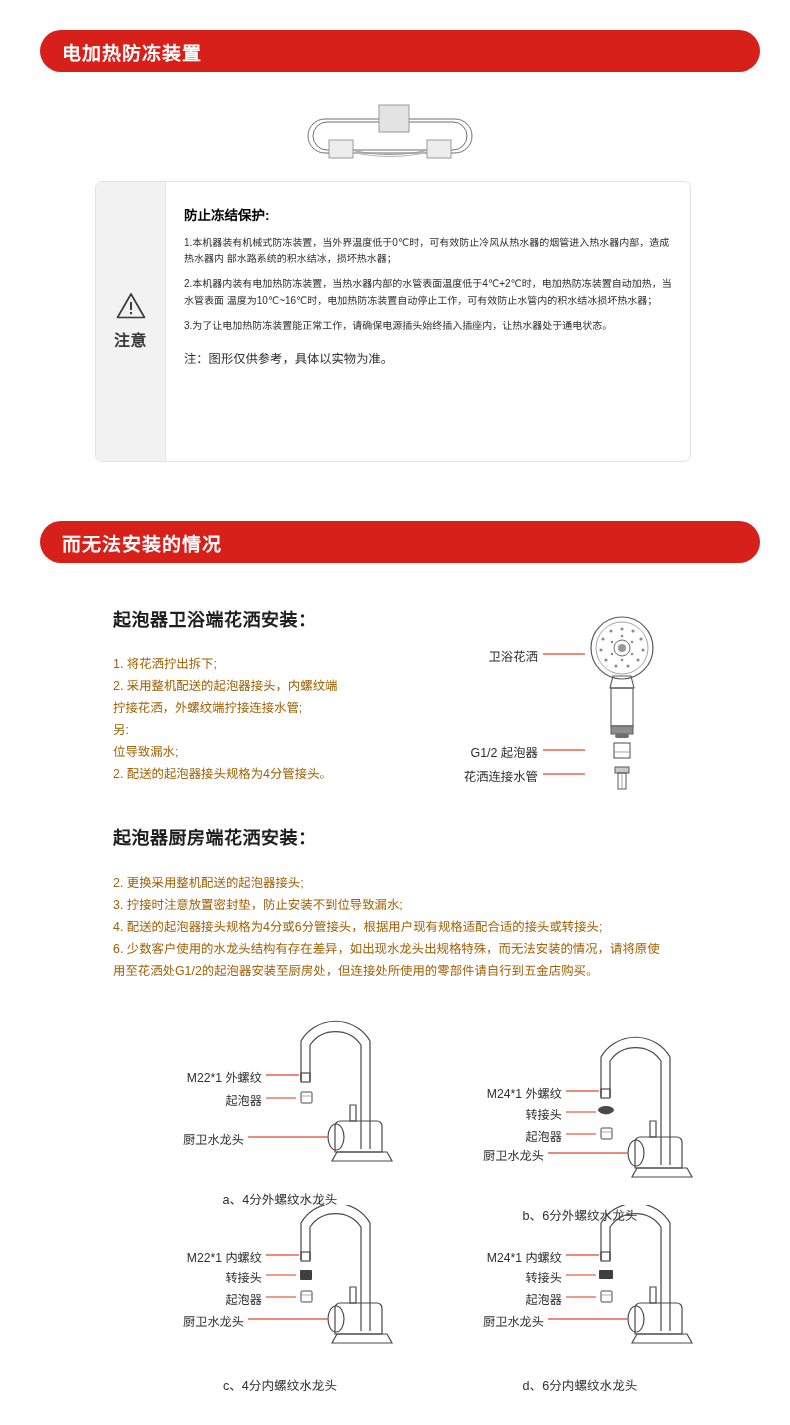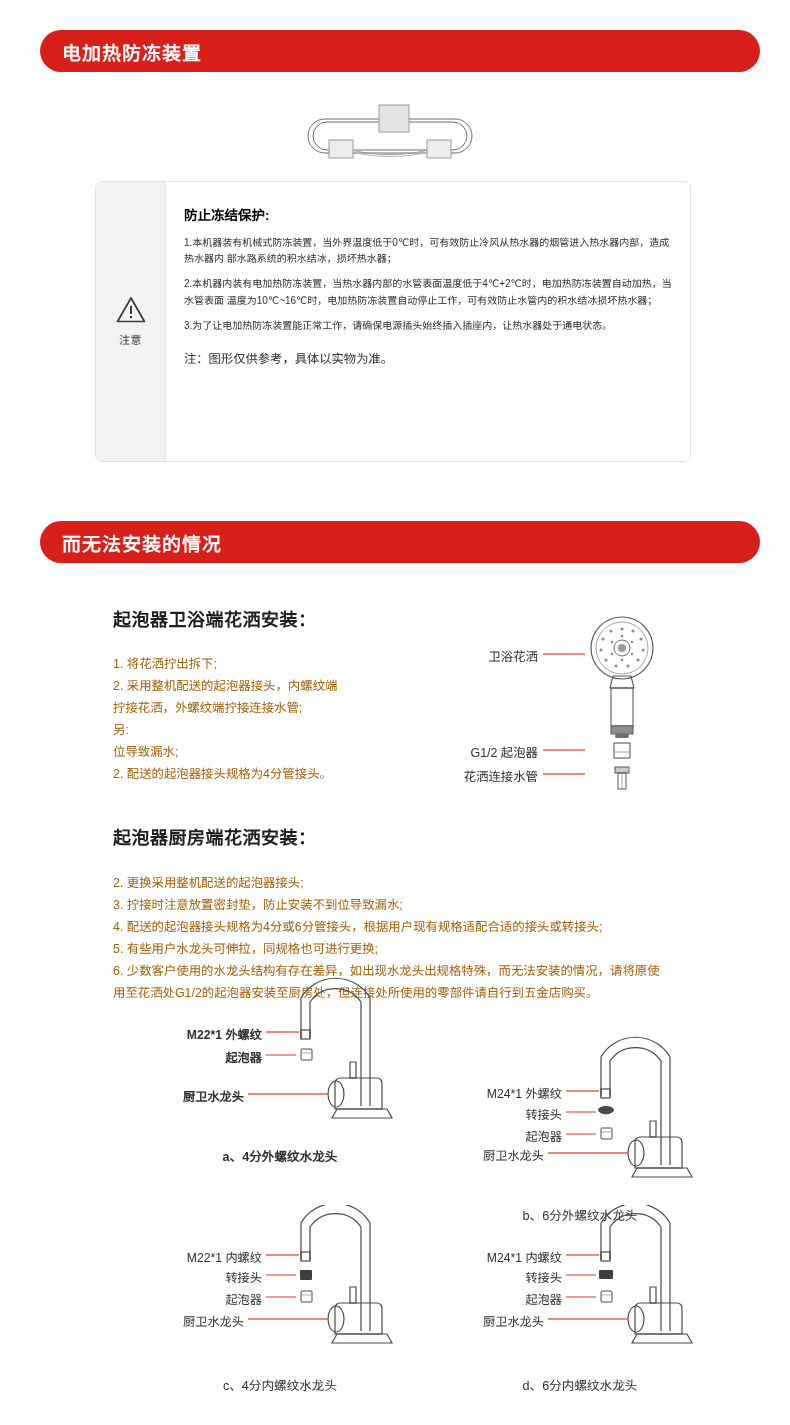--- a/index.html
+++ b/index.html
@@ -57,22 +57,22 @@
     flex: 0 0 70px;
     background: #f2f2f2;
     border-right: 1px solid #e6e6e6;
     display: flex;
     flex-direction: column;
     align-items: center;
     justify-content: center;
   }
   .caution-left .tri-icon { margin-bottom: 4px; }
   .caution-left .caution-word {
-    font-size: 11px;
-    font-weight: normal;
+    font-size: 16px;
+    font-weight: bold;
     color: #3a3a3a;
     letter-spacing: 0.5px;
   }
   .caution-right {
     flex: 1;
     padding: 22px 16px 10px 18px;
   }
   .caution-heading {
     font-size: 13.5px;
     font-weight: bold;
@@ -119,21 +119,21 @@
   .callout-label {
     position: absolute;
     font-size: 12.4px;
     color: #2f2f2f;
     white-space: nowrap;
     text-align: right;
   }
 
   
   .faucet-cell { position: absolute; width: 300px; height: 175px; }
-  #faucet-a { left: 118px; top: 976px; font-weight: bold; }
+  #faucet-a { left: 118px; top: 1019px; }
   #faucet-b { left: 418px; top: 1035px; }
   #faucet-c { left: 118px; top: 1205px; }
   #faucet-d { left: 418px; top: 1205px; }
 
   .faucet-caption {
     position: absolute;
     bottom: -14px;
     width: 100%;
     text-align: center;
     font-size: 12.6px;
@@ -265,21 +265,20 @@
     <span class="callout-label" style="right:152px; top:131px;">G1/2 起泡器</span>
     <span class="callout-label" style="right:152px; top:155px;">花洒连接水管</span>
   </div>
 
   <div class="sub-heading" id="kitchen-heading">起泡器厨房端花洒安装：</div>
 
   <div class="step-list" id="kitchen-steps">
     <div class="step-line">2. 更换采用整机配送的起泡器接头;</div>
     <div class="step-line">3. 拧接时注意放置密封垫，防止安装不到位导致漏水;</div>
     <div class="step-line">4. 配送的起泡器接头规格为4分或6分管接头，根据用户现有规格适配合适的接头或转接头;</div>
-    <div class="step-line">5. 有些用户水龙头可伸拉，同规格也可进行更换;</div>
     <div class="step-line">6. 少数客户使用的水龙头结构有存在差异，如出现水龙头出规格特殊，而无法安装的情况，请将原使
 用至花洒处G1/2的起泡器安装至厨房处，但连接处所使用的零部件请自行到五金店购买。</div>
   </div>
 
   <div class="faucet-cell" id="faucet-a">
     <svg width="300" height="175" viewBox="0 0 300 175">
       <g fill="none" stroke="#4a4a4a" stroke-width="1.2">
         <path d="M183 62 V22 A40 40 0 0 1 252 22 V130"></path>
         <path d="M192 62 V26 A31 31 0 0 1 243 26 V130"></path>
         <rect x="183" y="54" width="9" height="9"></rect>

